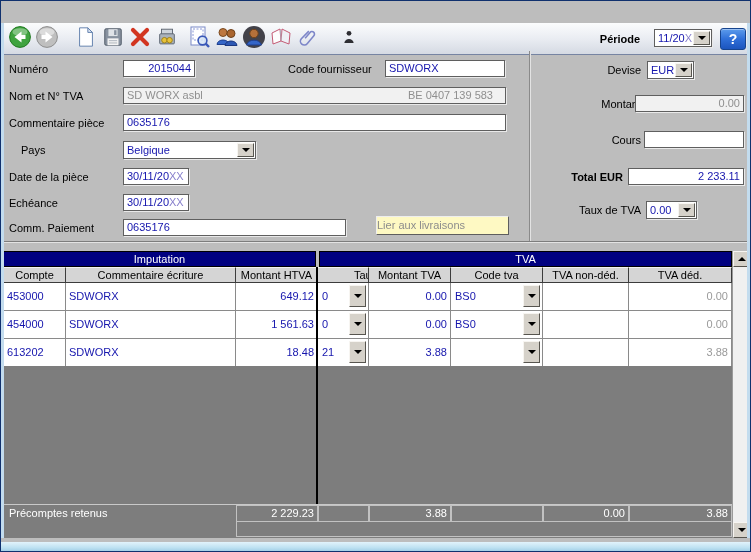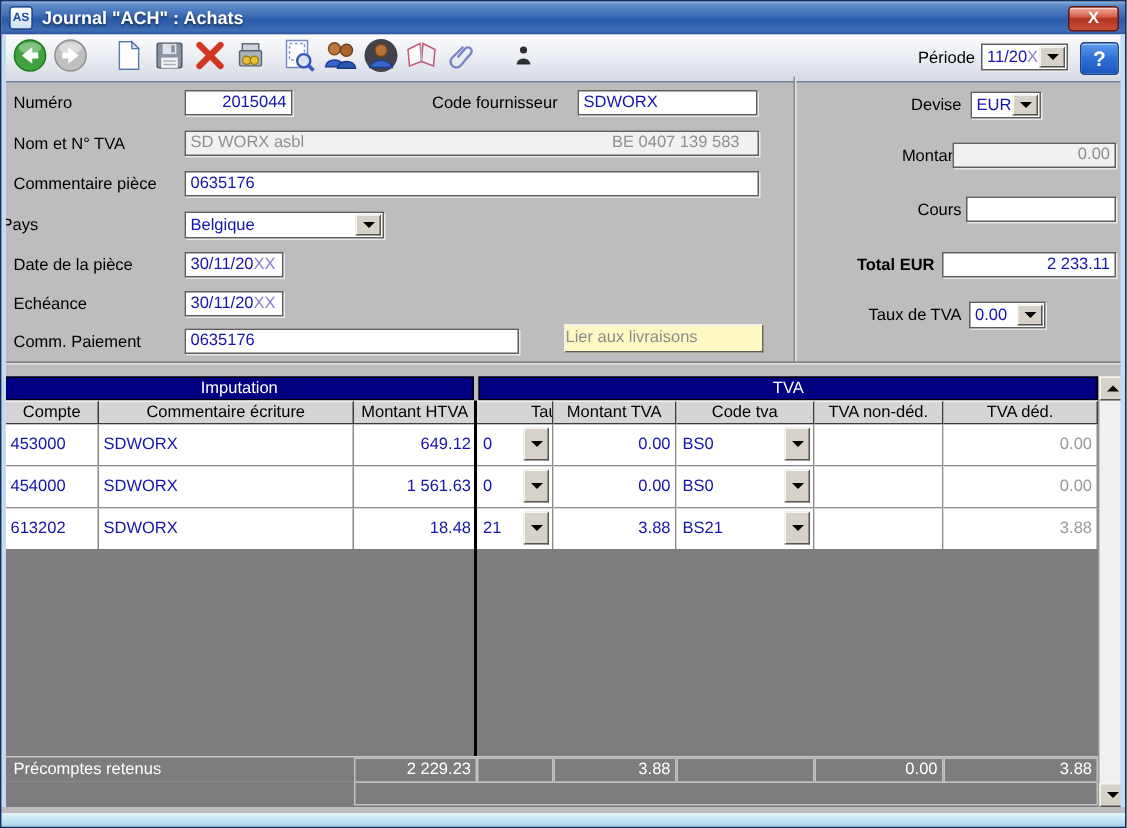--- a/index.html
+++ b/index.html
@@ -22,21 +22,21 @@
     border:1px solid #6e1408;box-shadow:inset 0 1px 0 rgba(255,255,255,.55);
     color:#fff;font-size:11px;font-weight:bold;text-align:center;line-height:15px;cursor:pointer;}
   
   .toolbar{position:absolute;left:1px;top:22px;width:749px;height:32px;
     background:linear-gradient(180deg,#fbfcfd 0%,#e8ebf1 55%,#d5dae3 100%);
     border-bottom:1px solid #7684a2;}
   .tb-icons{position:absolute;left:4px;top:2px;height:28px;display:flex;align-items:center;}
   .tbtn{width:27px;height:27px;display:flex;align-items:center;justify-content:center;cursor:pointer;}
   .tb-sp12{width:12px;} .tb-sp6{width:6px;} .tb-sp14{width:14px;}
   .period-label{position:absolute;left:588px;top:0;width:60px;height:32px;line-height:32px;
-    text-align:right;font-size:11px;font-weight:normal;color:#000;}
+    text-align:center;font-size:11px;font-weight:bold;color:#000;}
   .help-btn{position:absolute;left:718px;top:5px;width:26px;height:22px;border-radius:3px;
     background:linear-gradient(180deg,#5d9cec 0%,#2f6fd8 50%,#1c55be 100%);
     border:1px solid #16448e;color:#fff;font-size:14px;font-weight:bold;
     text-align:center;line-height:20px;cursor:pointer;box-shadow:inset 0 1px 0 rgba(255,255,255,.4);}
   
   .lbl{position:absolute;font-size:11px;color:#000;white-space:nowrap;}
   .lbl.r{text-align:right;}
   .lbl.b{font-weight:bold;}
   .fld{position:absolute;height:17px;background:#fff;border:1px solid #5f5f5f;
     box-shadow:1px 1px 0 #e9e9e9;font-size:11px;line-height:15px;color:#1515ad;
@@ -102,25 +102,20 @@
   .edge-r{position:absolute;right:0;top:22px;width:3px;height:515px;background:#c3dcee;}
   .band-gray{position:absolute;left:0;top:537px;width:751px;height:4px;background:#bdbdbd;}
   .band-blue{position:absolute;left:0;top:541px;width:751px;height:10px;
     background:linear-gradient(180deg,#e2f3fb 0%,#bfe2f2 55%,#9ccbe4 100%);}
 </style>
 </head>
 <body>
 
 <div id="window">
 
-  <div class="titlebar">
-    <div class="app-icon">AS</div>
-    <div class="title-text">Journal "ACH" : Achats</div>
-    <div class="close-btn"><span>X</span></div>
-  </div>
 
   <div class="toolbar">
     <div class="tb-icons">
       <div class="tbtn">
         <span><svg width="24" height="24" viewBox="0 0 24 24">
               <circle cx="12" cy="12" r="10.4" fill="#3fa33f" stroke="#1f7a1f"></circle>
               <ellipse cx="12" cy="7" rx="7.5" ry="3.8" fill="rgba(255,255,255,.35)"></ellipse>
               <path d="M13.5 6.5 L6.5 12 L13.5 17.5 L13.5 14 L17.5 14 L17.5 10 L13.5 10 Z" fill="#fff"></path>
             </svg></span>
       </div>
@@ -223,21 +218,21 @@
 
   <div class="lbl" style="left:8px;top:89px;">Nom et N° TVA</div>
   <div class="fld dis" style="left:122px;top:86px;width:383px;">
     <span style="float:left;">SD WORX asbl</span>
     <span style="float:right;padding-right:9px;">BE 0407 139 583</span>
   </div>
 
   <div class="lbl" style="left:8px;top:116px;">Commentaire pièce</div>
   <div class="fld" style="left:122px;top:113px;width:383px;">0635176</div>
 
-  <div class="lbl" style="left:0;top:143px;">Pays</div>
+  <div class="lbl" style="left:20px;top:143px;">Pays</div>
   <div class="combo" style="left:122px;top:140px;width:133px;">
     <span class="val">Belgique</span>
     <span class="dd-btn">
         <span class="tri-d"></span>
       </span>
   </div>
 
   <div class="lbl" style="left:8px;top:170px;">Date de la pièce</div>
   <div class="fld" style="left:122px;top:167px;width:66px;">
     <span>30/11/20</span><span class="suffix">XX</span>
@@ -343,21 +338,20 @@
     <div class="cell c-comm">SDWORX</div>
     <div class="cell c-htva num">18.48</div>
     <div class="cell c-taux cmb">
       <span class="cval">21</span>
       <span class="dd-btn">
           <span class="tri-d"></span>
         </span>
     </div>
     <div class="cell c-mtva num">3.88</div>
     <div class="cell c-code cmb">
-      <span class="cval">BS21</span>
       <span class="dd-btn">
           <span class="tri-d"></span>
         </span>
     </div>
     <div class="cell c-nond num"></div>
     <div class="cell c-ded num gray">3.88</div>
   </div>
 
   <div class="empty-panel"></div>
   <div class="vline"></div>

